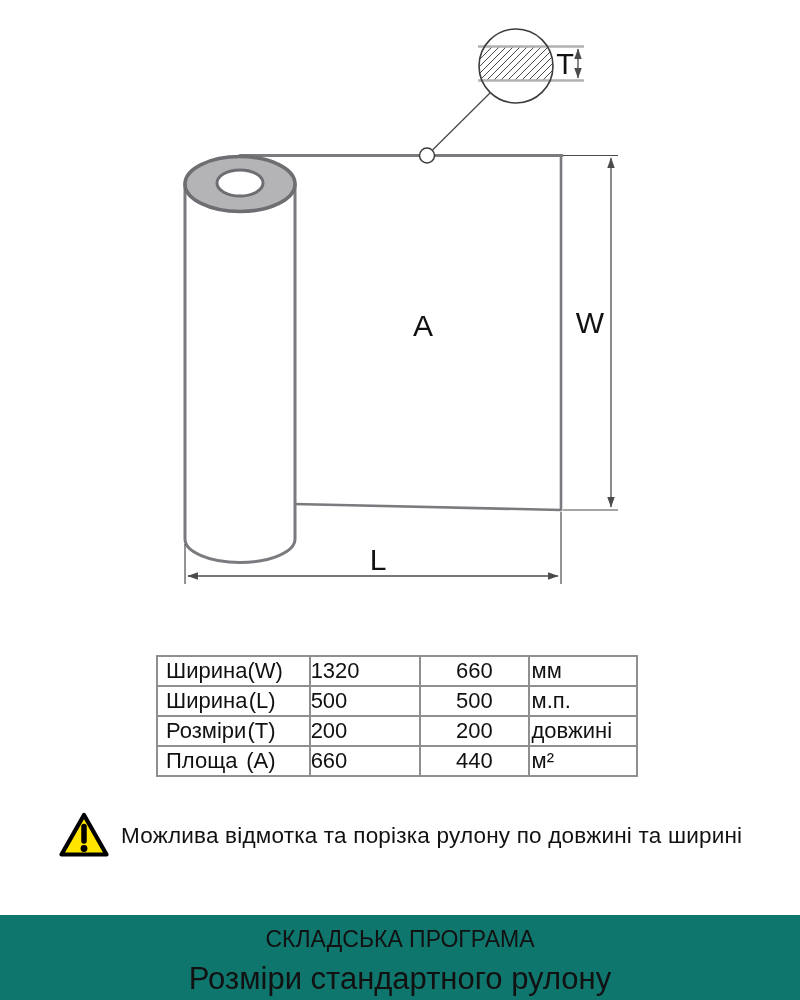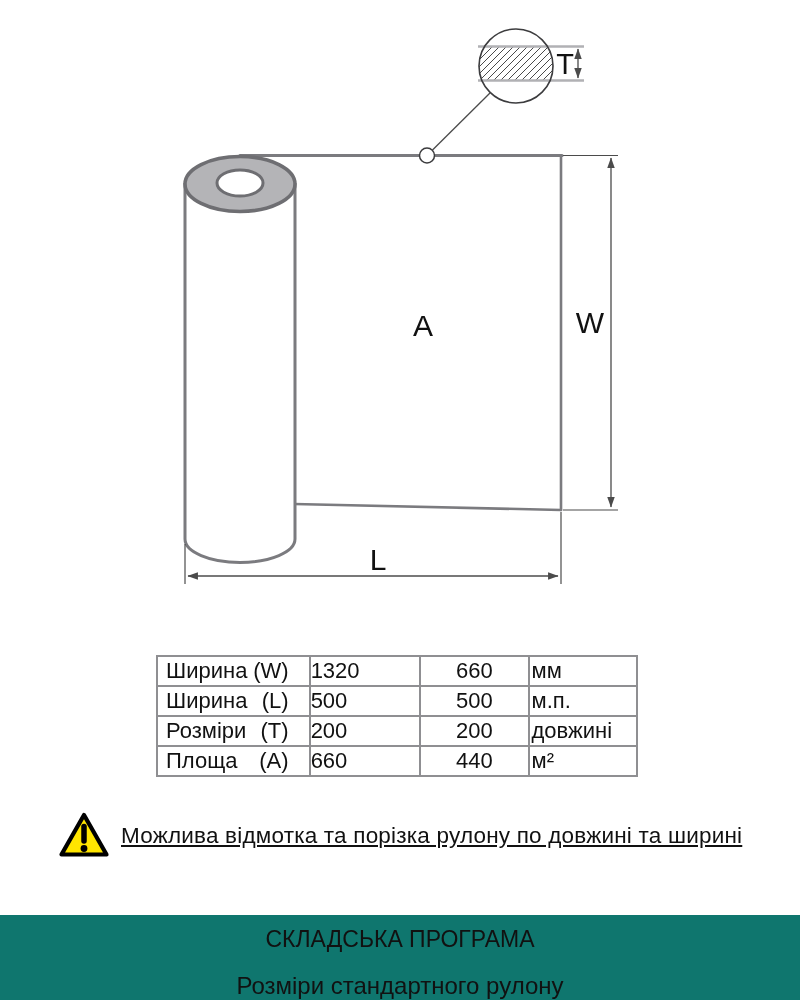--- a/index.html
+++ b/index.html
@@ -19,35 +19,35 @@
     font-size:22px;
   }
   .spec-table td{
     border:2px solid #8f8f92;height:28px;padding:0;
     white-space:nowrap;overflow:hidden;
   }
   .spec-table .c-name{width:150px;}
   .spec-table .c-v1{width:108px;text-align:left;}
   .spec-table .c-v2{width:106px;text-align:center;}
   .spec-table .c-unit{width:104px;text-align:left;padding-left:2px;}
-  .name-wrap{display:flex;justify-content:space-between;padding:0 20px 0 8px;}
+  .name-wrap{display:flex;justify-content:space-between;padding:0 33px 0 8px;}
 
   
   .warning-row{
-    left:58px;top:810px;display:flex;align-items:center;gap:11px;text-decoration:underline;
+    left:58px;top:810px;display:flex;align-items:center;gap:11px;
   }
   .warning-text{font-size:22.5px;letter-spacing:0.2px;}
 
   
   .footer{
     left:0;top:915px;width:800px;height:85px;background:#0f766e;
     text-align:center;
   }
   .footer-line1{font-size:23px;padding-top:11px;}
-  .footer-line2{font-size:24px;margin-top:19px;}
+  .footer-line2{font-size:31px;margin-top:8px;}
 </style>
 </head>
 <body>
 
 <svg class="abs" style="left:0;top:0" width="800" height="645" viewBox="0 0 800 645">
   <defs>
     <pattern id="hatch" patternUnits="userSpaceOnUse" width="7" height="7">
       <path d="M-1,8 L8,-1" stroke="#4a4a4a" stroke-width="1" fill="none"></path>
       <path d="M-1,15 L15,-1" stroke="#4a4a4a" stroke-width="1" fill="none"></path>
     </pattern>

